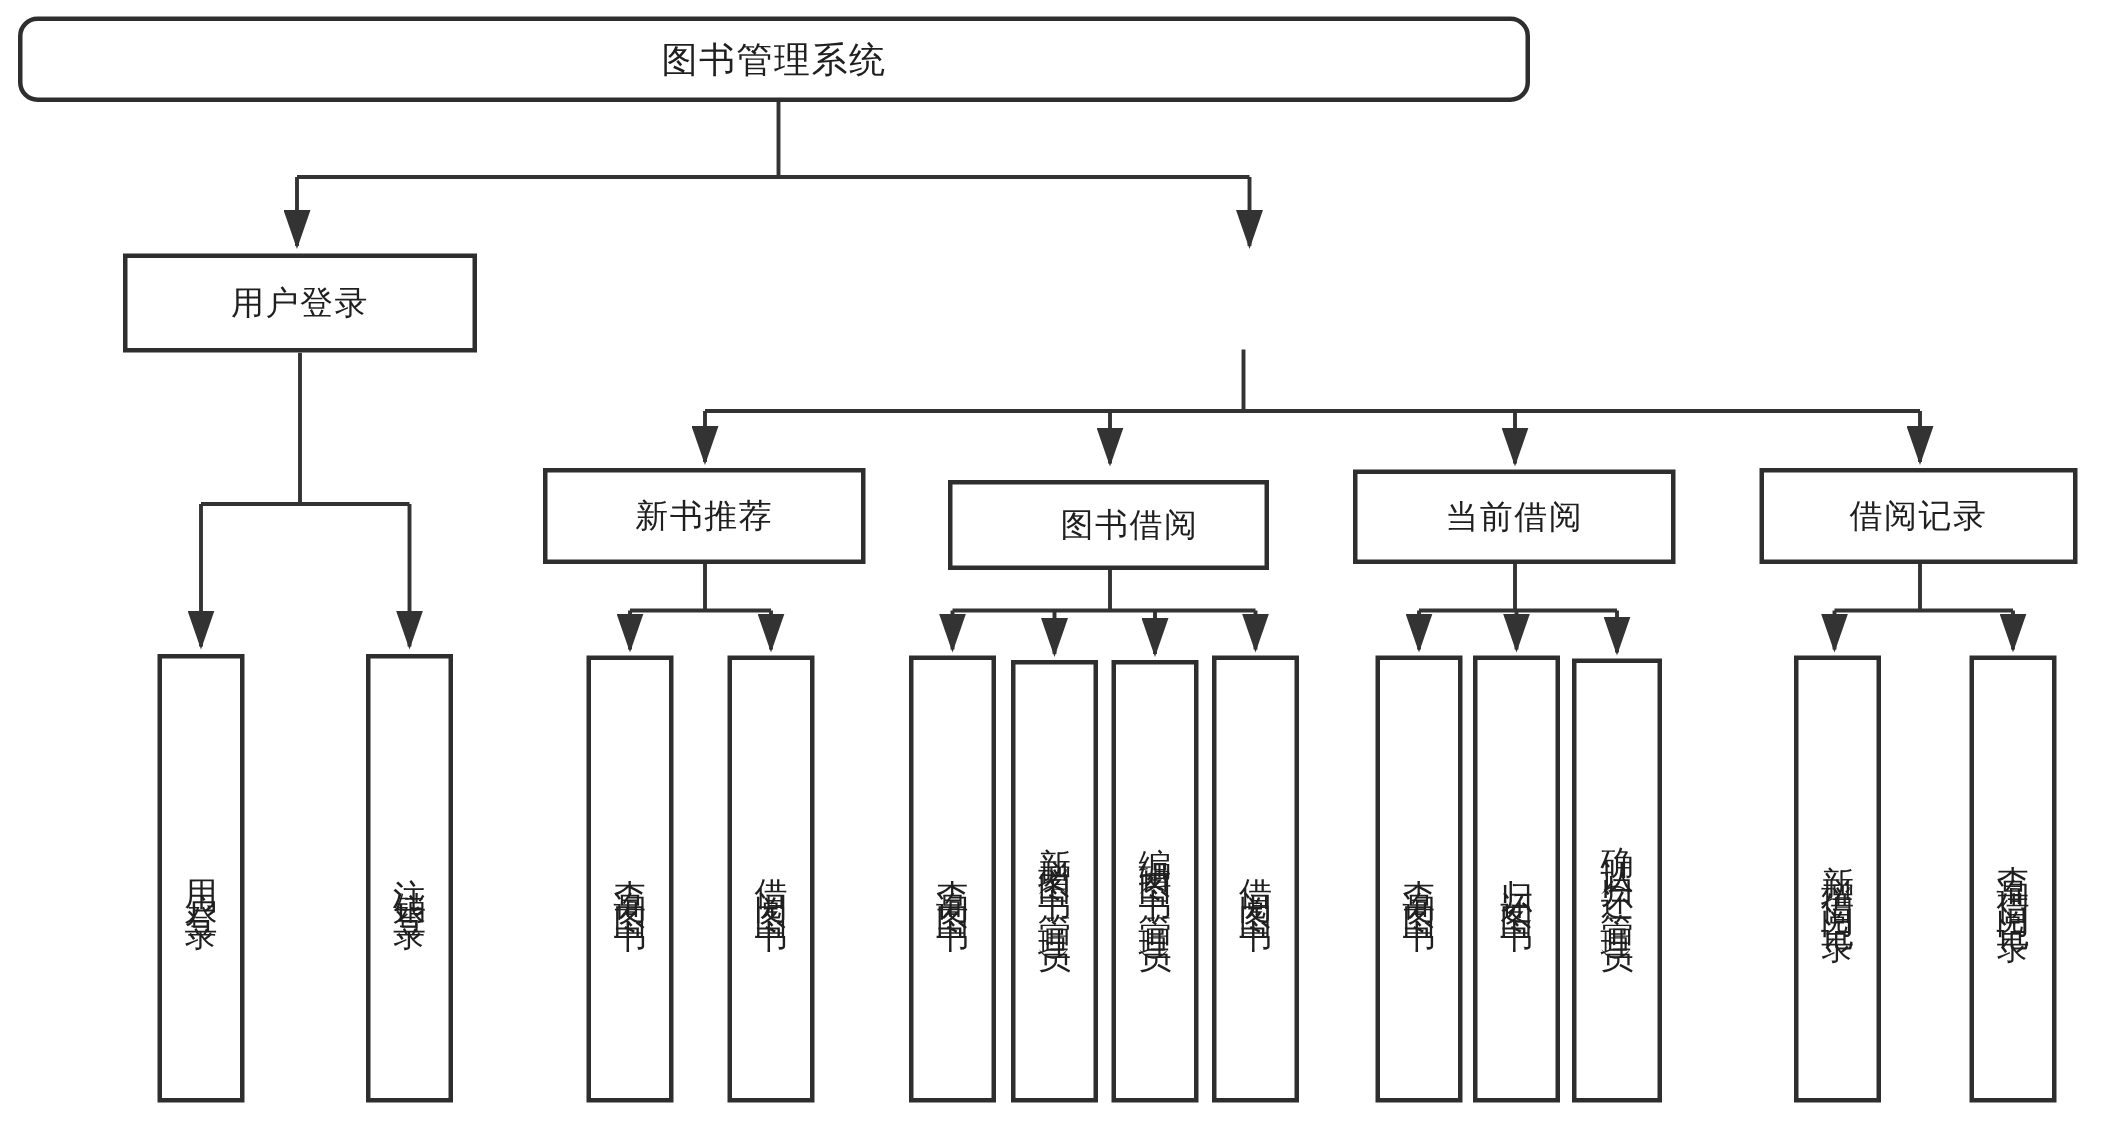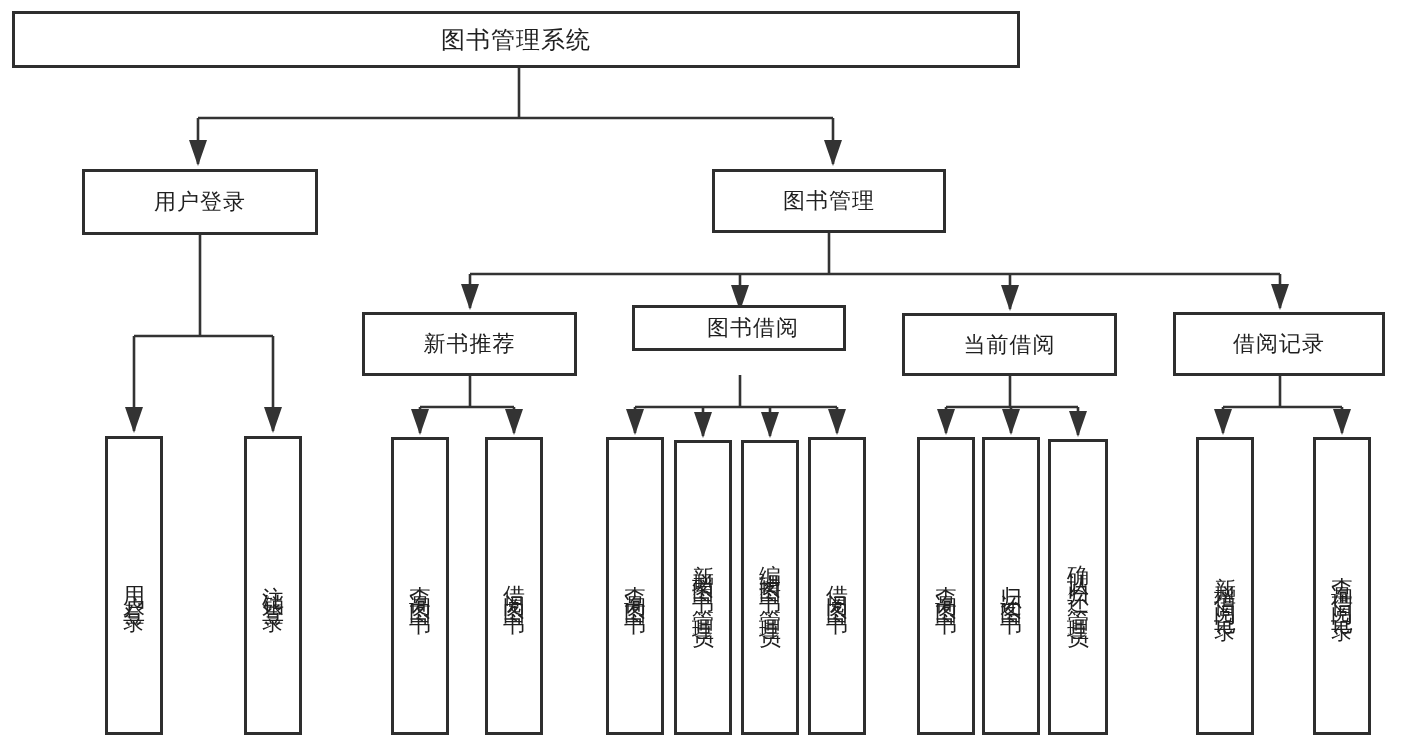--- a/index.html
+++ b/index.html
@@ -13,21 +13,21 @@
   .wires{position:absolute;left:0;top:0;width:1405px;height:747px;}
   .node{
     position:absolute;
     box-sizing:border-box;
     background:#ffffff;
     border:3px solid #2e2e2e;
     display:flex;align-items:center;justify-content:center;
     color:#1f1f1f;
   }
   .hbox{font-size:22px;letter-spacing:1px;}
-  .hbox.title{font-size:24px;}
+  .hbox.title{font-size:24px;border-radius:13px;}
   .vbox span{
     writing-mode:vertical-rl;
     text-orientation:mixed;
     line-height:1;
     font-size:22px;
     letter-spacing:9px;
     white-space:nowrap;
   }
   .watermark{
     position:absolute;
@@ -84,24 +84,23 @@
       <path d="M1011 407 V433" marker-end="url(#ah)"></path>
       <path d="M1078 407 V435" marker-end="url(#ah)"></path>
       <path d="M1223 407 V433" marker-end="url(#ah)"></path>
       <path d="M1342 407 V433" marker-end="url(#ah)"></path>
     </g>
   </svg>
 
   <div class="node hbox title" style="left:12px;top:11px;width:1008px;height:57px;">图书管理系统</div>
 
   <div class="node hbox" style="left:82px;top:169px;width:236px;height:66px;">用户登录</div>
-  <div class="node hbox" style="left:712px;top:169px;width:234px;height:64px;">图书管理</div>
 
   <div class="node hbox" style="left:362px;top:312px;width:215px;height:64px;">新书推荐</div>
-  <div class="node hbox" style="left:632px;top:305px;width:214px;height:46px;padding-left:28px;">图书借阅</div>
+  <div class="node hbox" style="left:632px;top:320px;width:214px;height:60px;padding-left:28px;">图书借阅</div>
   <div class="node hbox" style="left:902px;top:313px;width:215px;height:63px;text-align:center;">当前借阅</div>
   <div class="node hbox" style="left:1173px;top:312px;width:212px;height:64px;">借阅记录</div>
 
   <div class="node vbox" style="left:105px;top:436px;width:58px;height:299px;">
     <span>用户登录</span>
   </div>
   <div class="node vbox" style="left:244px;top:436px;width:58px;height:299px;">
     <span>注销登录</span>
   </div>
 

